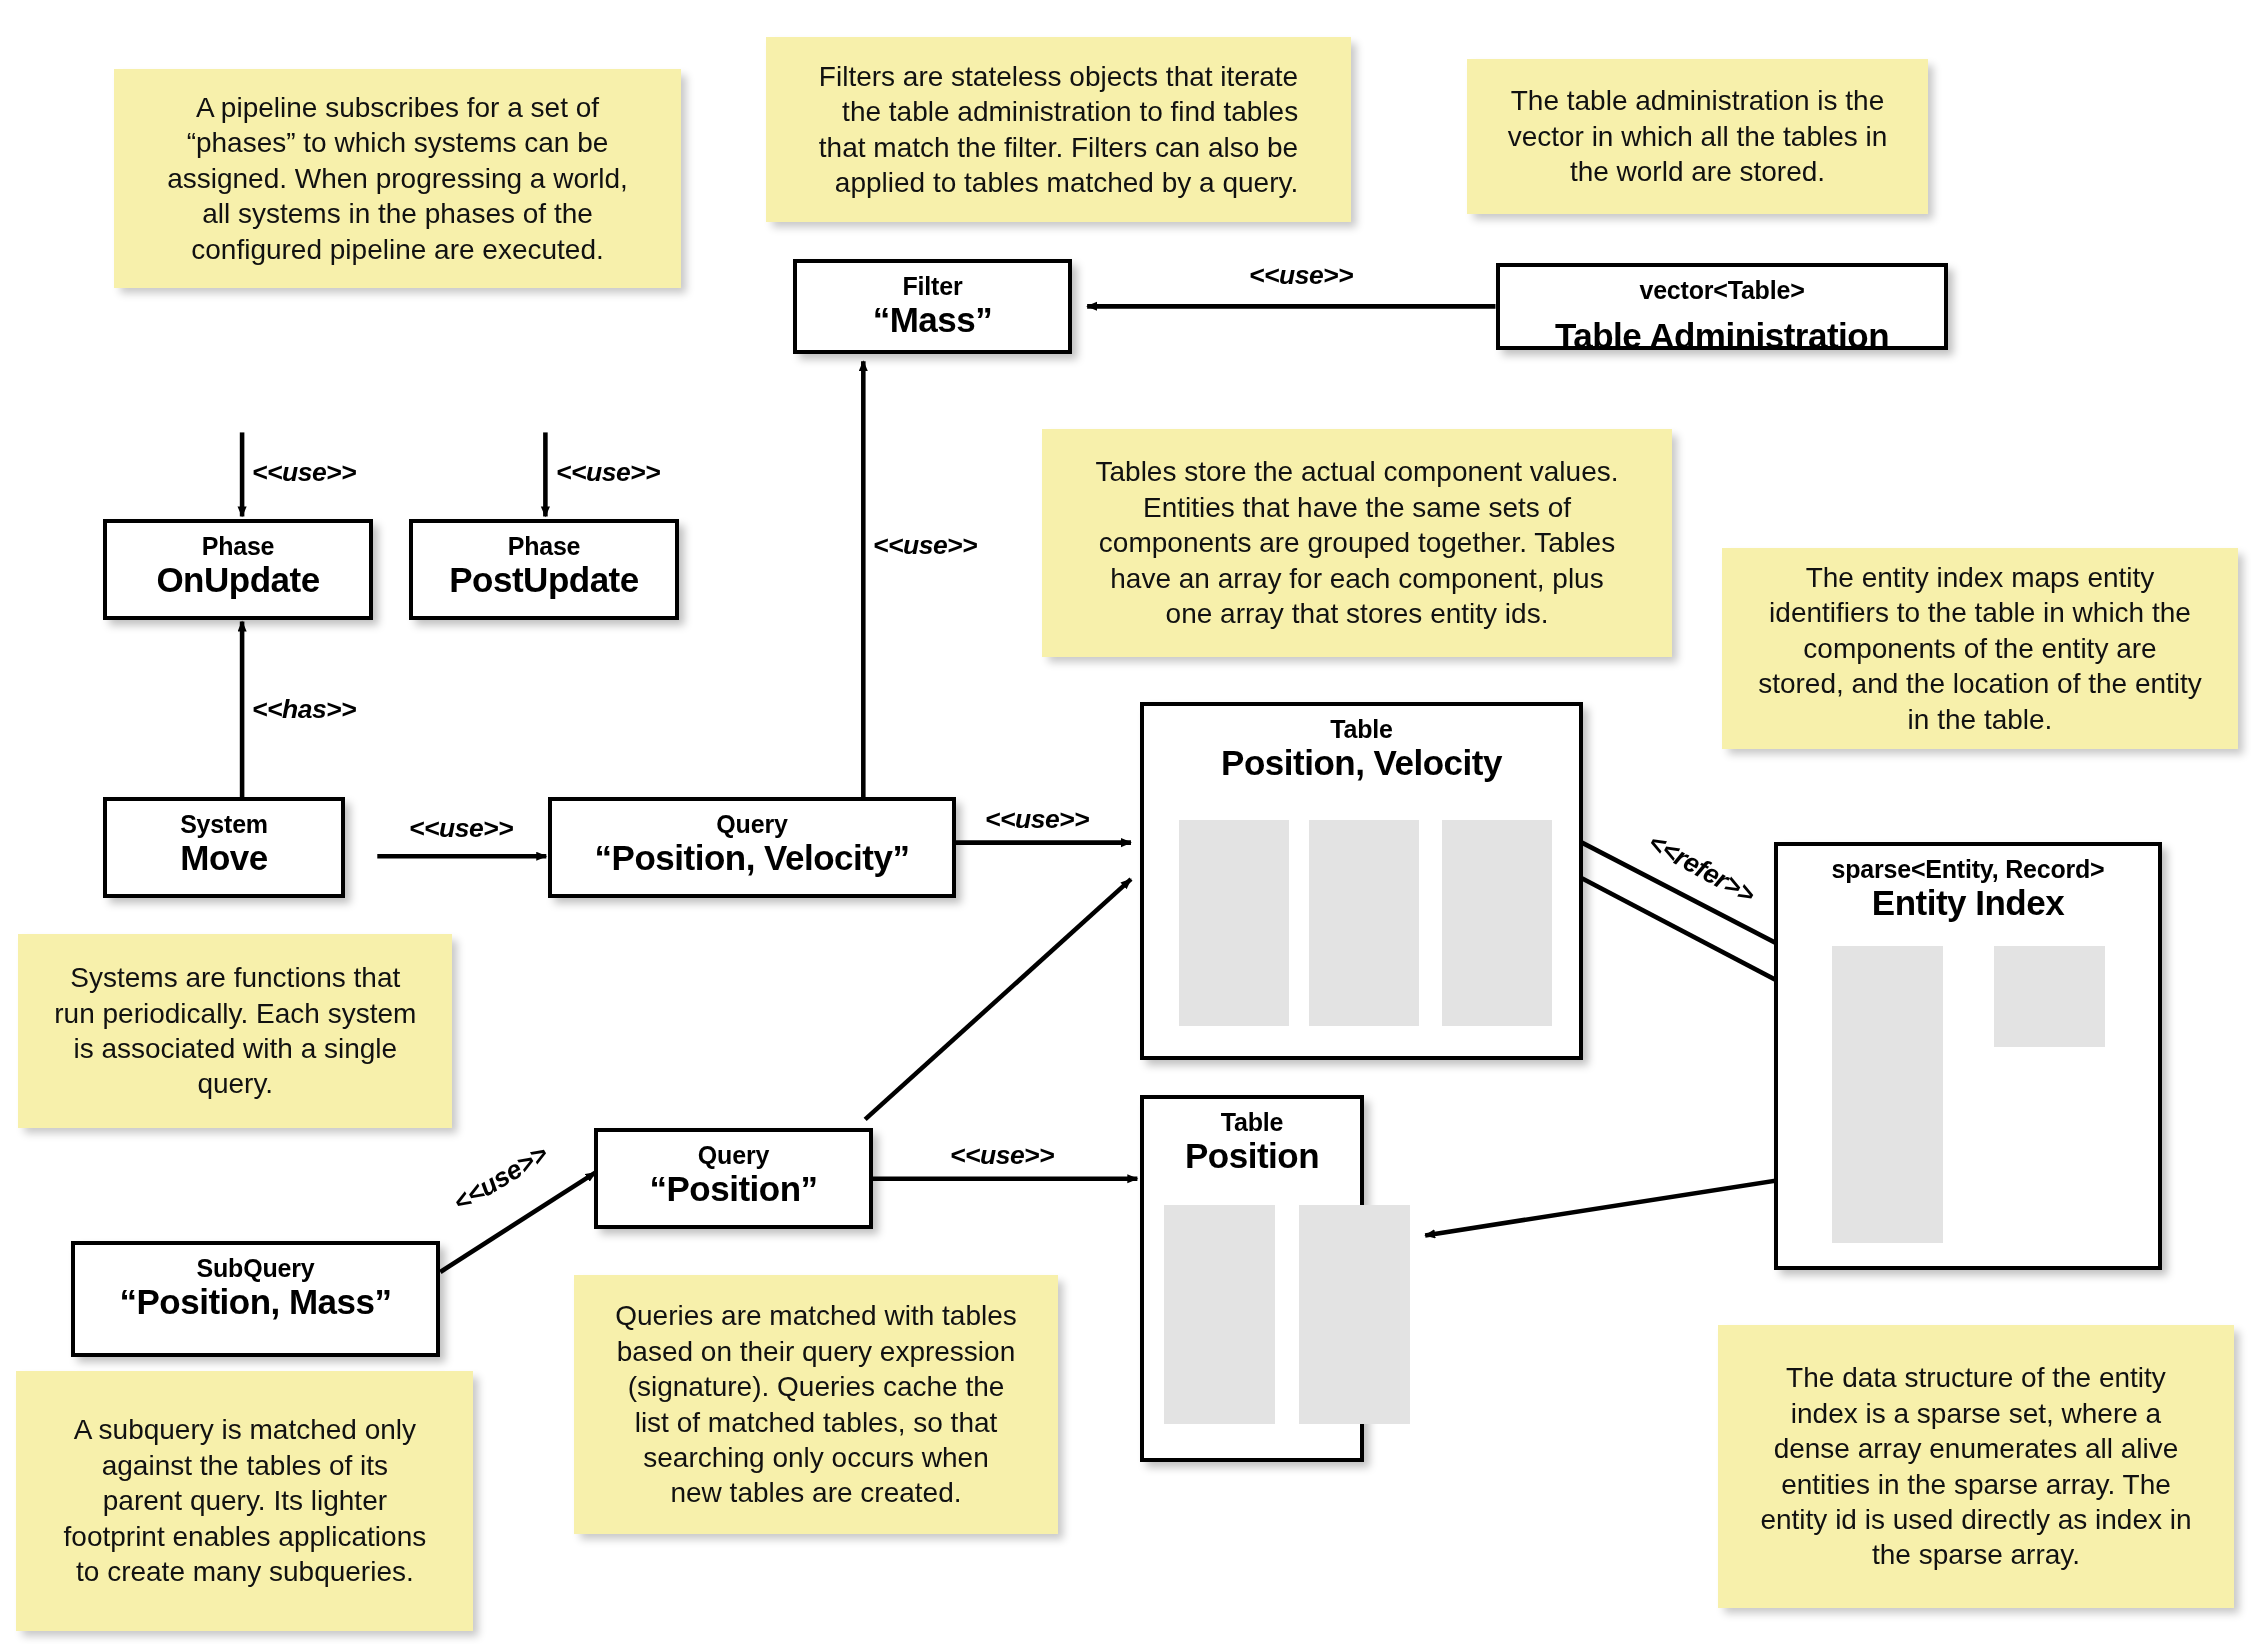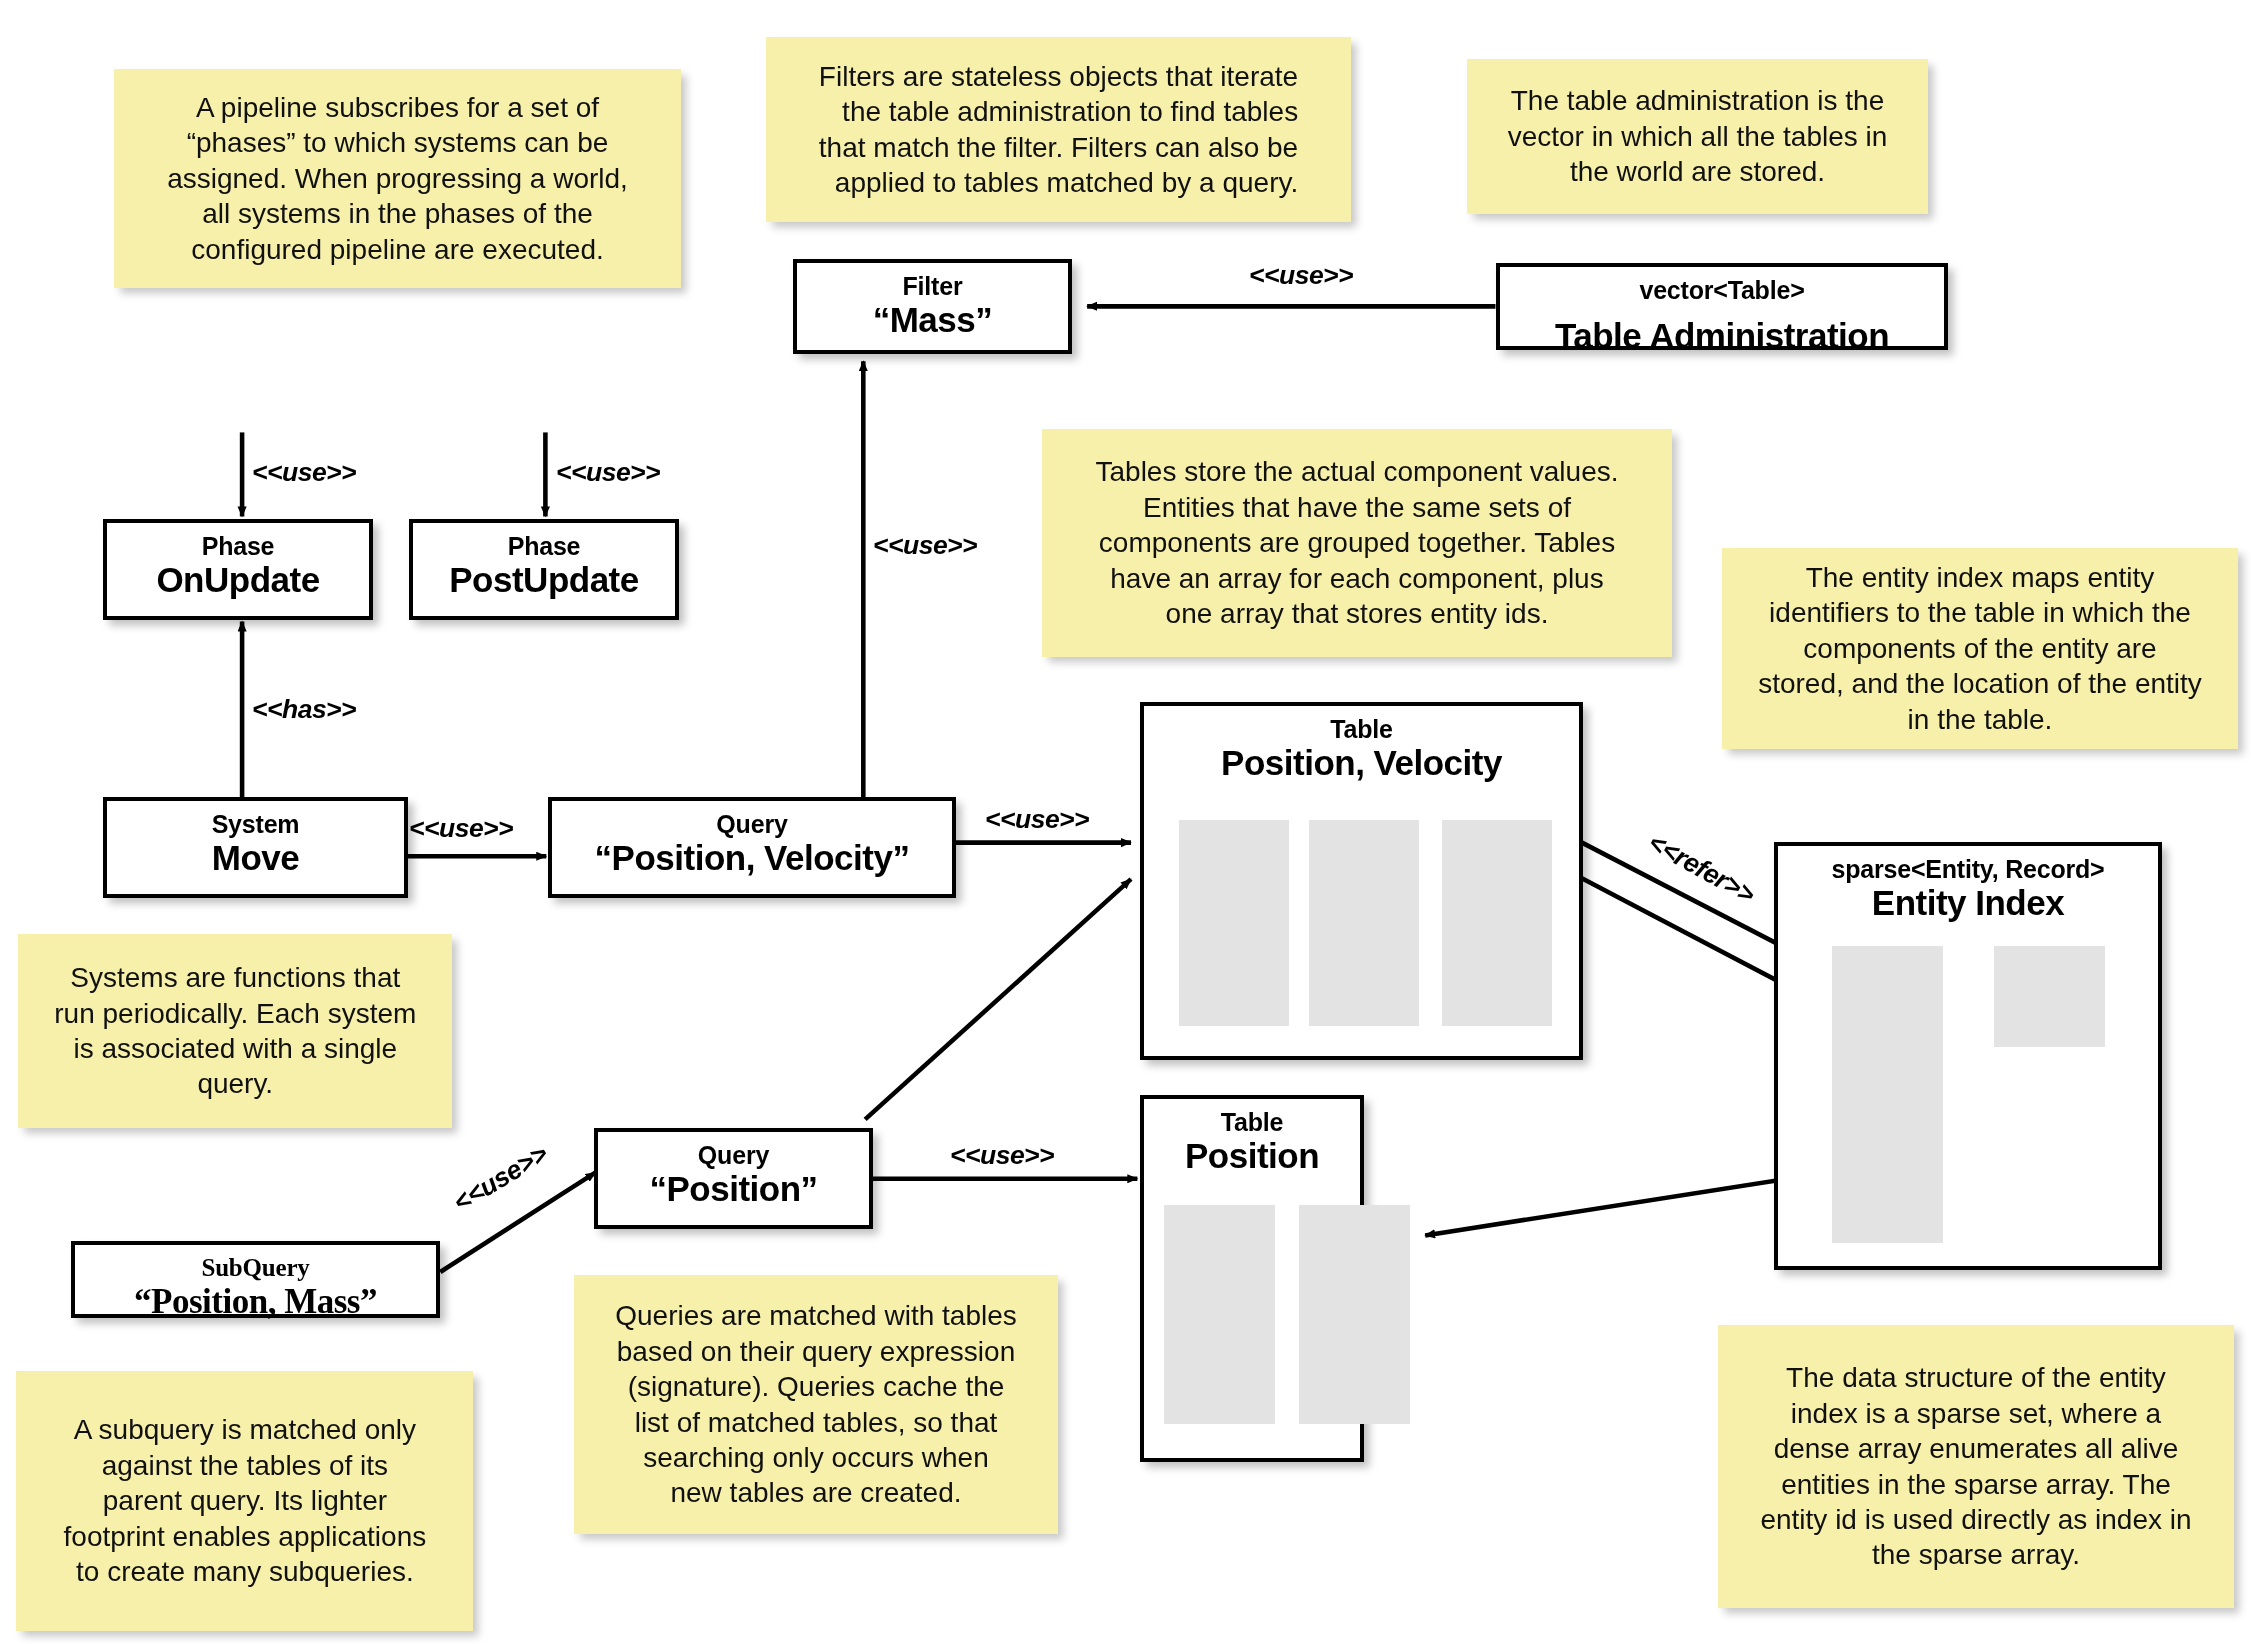--- a/index.html
+++ b/index.html
@@ -184,36 +184,36 @@
   <div class="umlbox" style="left:103px; top:519px; width:270px; height:101px;">
     <span class="uml-stereo">Phase</span>
     <span class="uml-name">OnUpdate</span>
   </div>
 
   <div class="umlbox" style="left:409px; top:519px; width:270px; height:101px;">
     <span class="uml-stereo">Phase</span>
     <span class="uml-name">PostUpdate</span>
   </div>
 
-  <div class="umlbox" style="left:103px; top:797px; width:305px; height:101px;">
+  <div class="umlbox" style="left:103px; top:797px; width:242px; height:101px;">
     <span class="uml-stereo">System</span>
     <span class="uml-name">Move</span>
   </div>
 
   <div class="umlbox" style="left:548px; top:797px; width:408px; height:101px;">
     <span class="uml-stereo">Query</span>
     <span class="uml-name">“Position, Velocity”</span>
   </div>
 
   <div class="umlbox" style="left:594px; top:1128px; width:279px; height:101px;">
     <span class="uml-stereo">Query</span>
     <span class="uml-name">“Position”</span>
   </div>
 
-  <div class="umlbox" style="left:71px; top:1241px; width:369px; height:77px;font-family:Liberation Serif, serif;">
+  <div class="umlbox" style="left:71px; top:1241px; width:369px; height:116px;">
     <span class="uml-stereo">SubQuery</span>
     <span class="uml-name">“Position, Mass”</span>
   </div>
 
   <div class="umlbox" style="left:793px; top:259px; width:279px; height:95px;">
     <span class="uml-stereo">Filter</span>
     <span class="uml-name">“Mass”</span>
   </div>
 
   <div class="umlbox" style="left:1496px; top:263px; width:452px; height:87px;gap:12px;">

